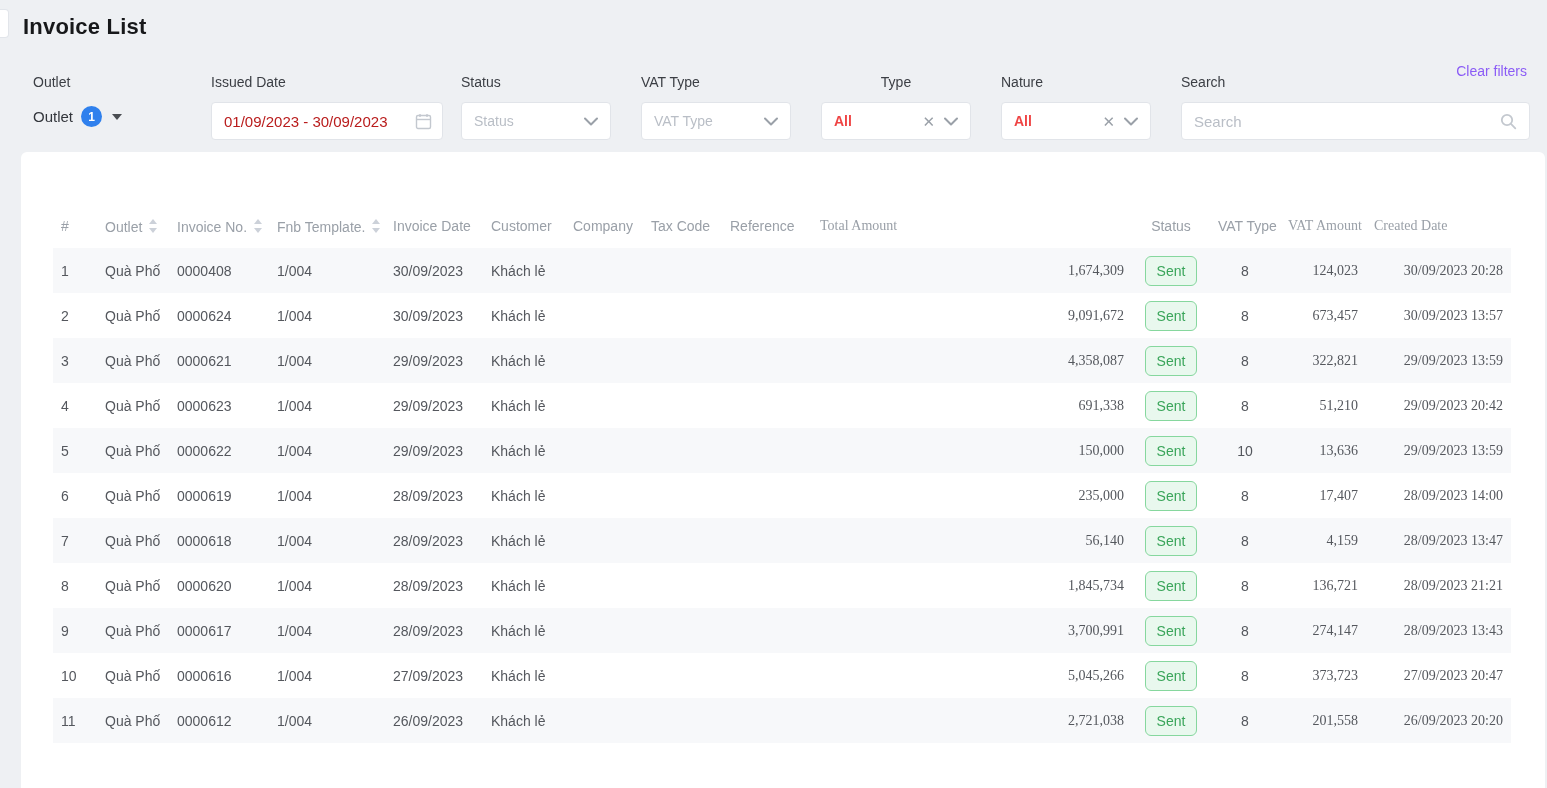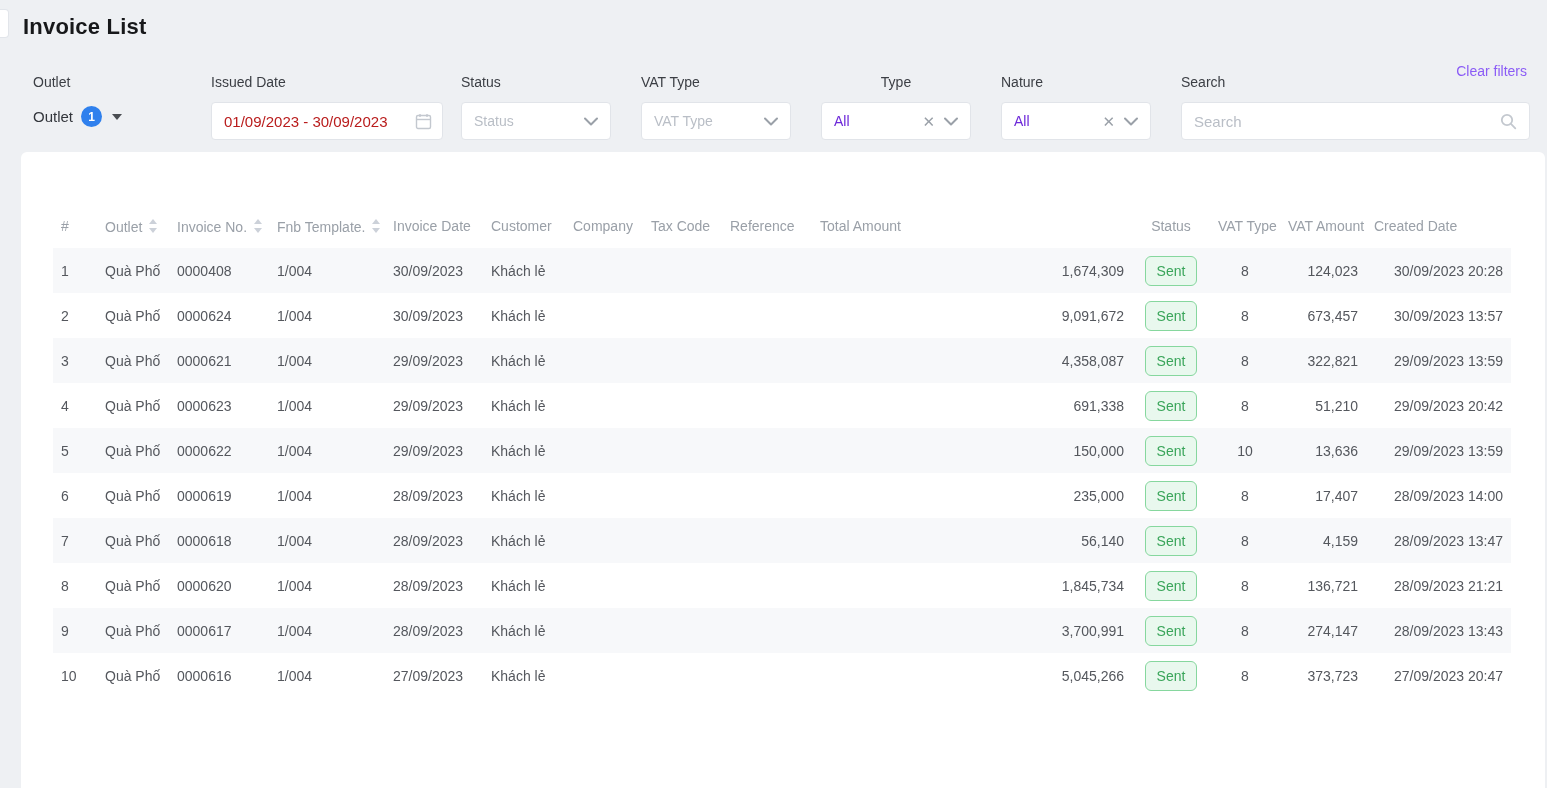--- a/index.html
+++ b/index.html
@@ -59,21 +59,21 @@
     border-top:6px solid #4a4d52; margin-left:2px;
   }
 
   .date-input-wrap { width:232px; padding:0 10px 0 12px; justify-content:space-between; }
   .date-input {
     border:none; outline:none; width:185px; font-size:15px; color:#b91c1c;
     font-family:inherit; background:transparent;
   }
   .select-box { width:150px; padding:0 12px; justify-content:space-between; cursor:pointer; }
   .select-placeholder { color:#b9bec6; }
-  .select-value { color:#6d28d9; }
+  .select-value { color:#ef4444;font-weight:bold; }
   .select-icons { display:flex; align-items:center; gap:9px; }
   .icon-x { font-size:15px; color:#9aa0a8; line-height:1; cursor:pointer; }
   .chev svg, .icon-cal svg, .icon-search svg { display:block; }
 
   .search-wrap { width:349px; padding:0 12px; justify-content:space-between; }
   .search-input {
     border:none; outline:none; flex:1; font-size:15px; color:#2b2d31;
     font-family:inherit; background:transparent;
   }
   .search-input::placeholder { color:#b9bec6; }
@@ -91,21 +91,21 @@
   .invoice-table th {
     height:44px; font-size:14px; font-weight:400; color:#9aa0a8;
     text-align:left; padding:0 8px; white-space:nowrap; vertical-align:middle;
   }
   .invoice-table td {
     height:45px; font-size:14px; color:#54575d;
     padding:0 8px; white-space:nowrap; overflow:hidden; vertical-align:middle;
   }
   .invoice-table tbody tr:nth-child(odd) { background:#f7f8fa; }
   .invoice-table tbody tr:nth-child(even){ background:#fff; }
-  .al-right { text-align:right; }
+  .al-right { text-align:right;font-family:Liberation Serif, serif; }
   .al-center{ text-align:center !important; }
 
   .sort-icon { display:inline-block; vertical-align:-2px; margin-left:6px; }
   .sort-icon svg { display:block; }
 
   .status-badge {
     display:inline-block; min-width:52px; padding:7px 4px;
     background:#e9f8ee; border:1px solid #86d79e; border-radius:6px;
     color:#3aa55a; font-size:14px; text-align:center; line-height:1;
   }
@@ -408,15 +408,31 @@
           <td>Khách lẻ</td>
           <td></td>
           <td></td>
           <td></td>
           <td class="al-right">5,045,266</td>
           <td class="al-center"><span class="status-badge">Sent</span></td>
           <td class="al-center">8</td>
           <td class="al-right">373,723</td>
           <td class="al-right">27/09/2023 20:47</td>
         </tr>
+        <tr>
+          <td>11</td>
+          <td>Quà Phố</td>
+          <td>0000612</td>
+          <td>1/004</td>
+          <td>26/09/2023</td>
+          <td>Khách lẻ</td>
+          <td></td>
+          <td></td>
+          <td></td>
+          <td class="al-right">2,721,038</td>
+          <td class="al-center"><span class="status-badge">Sent</span></td>
+          <td class="al-center">8</td>
+          <td class="al-right">201,558</td>
+          <td class="al-right">26/09/2023 20:20</td>
+        </tr>
       </tbody>
   </table>
 </div>
 
 </body></html>

